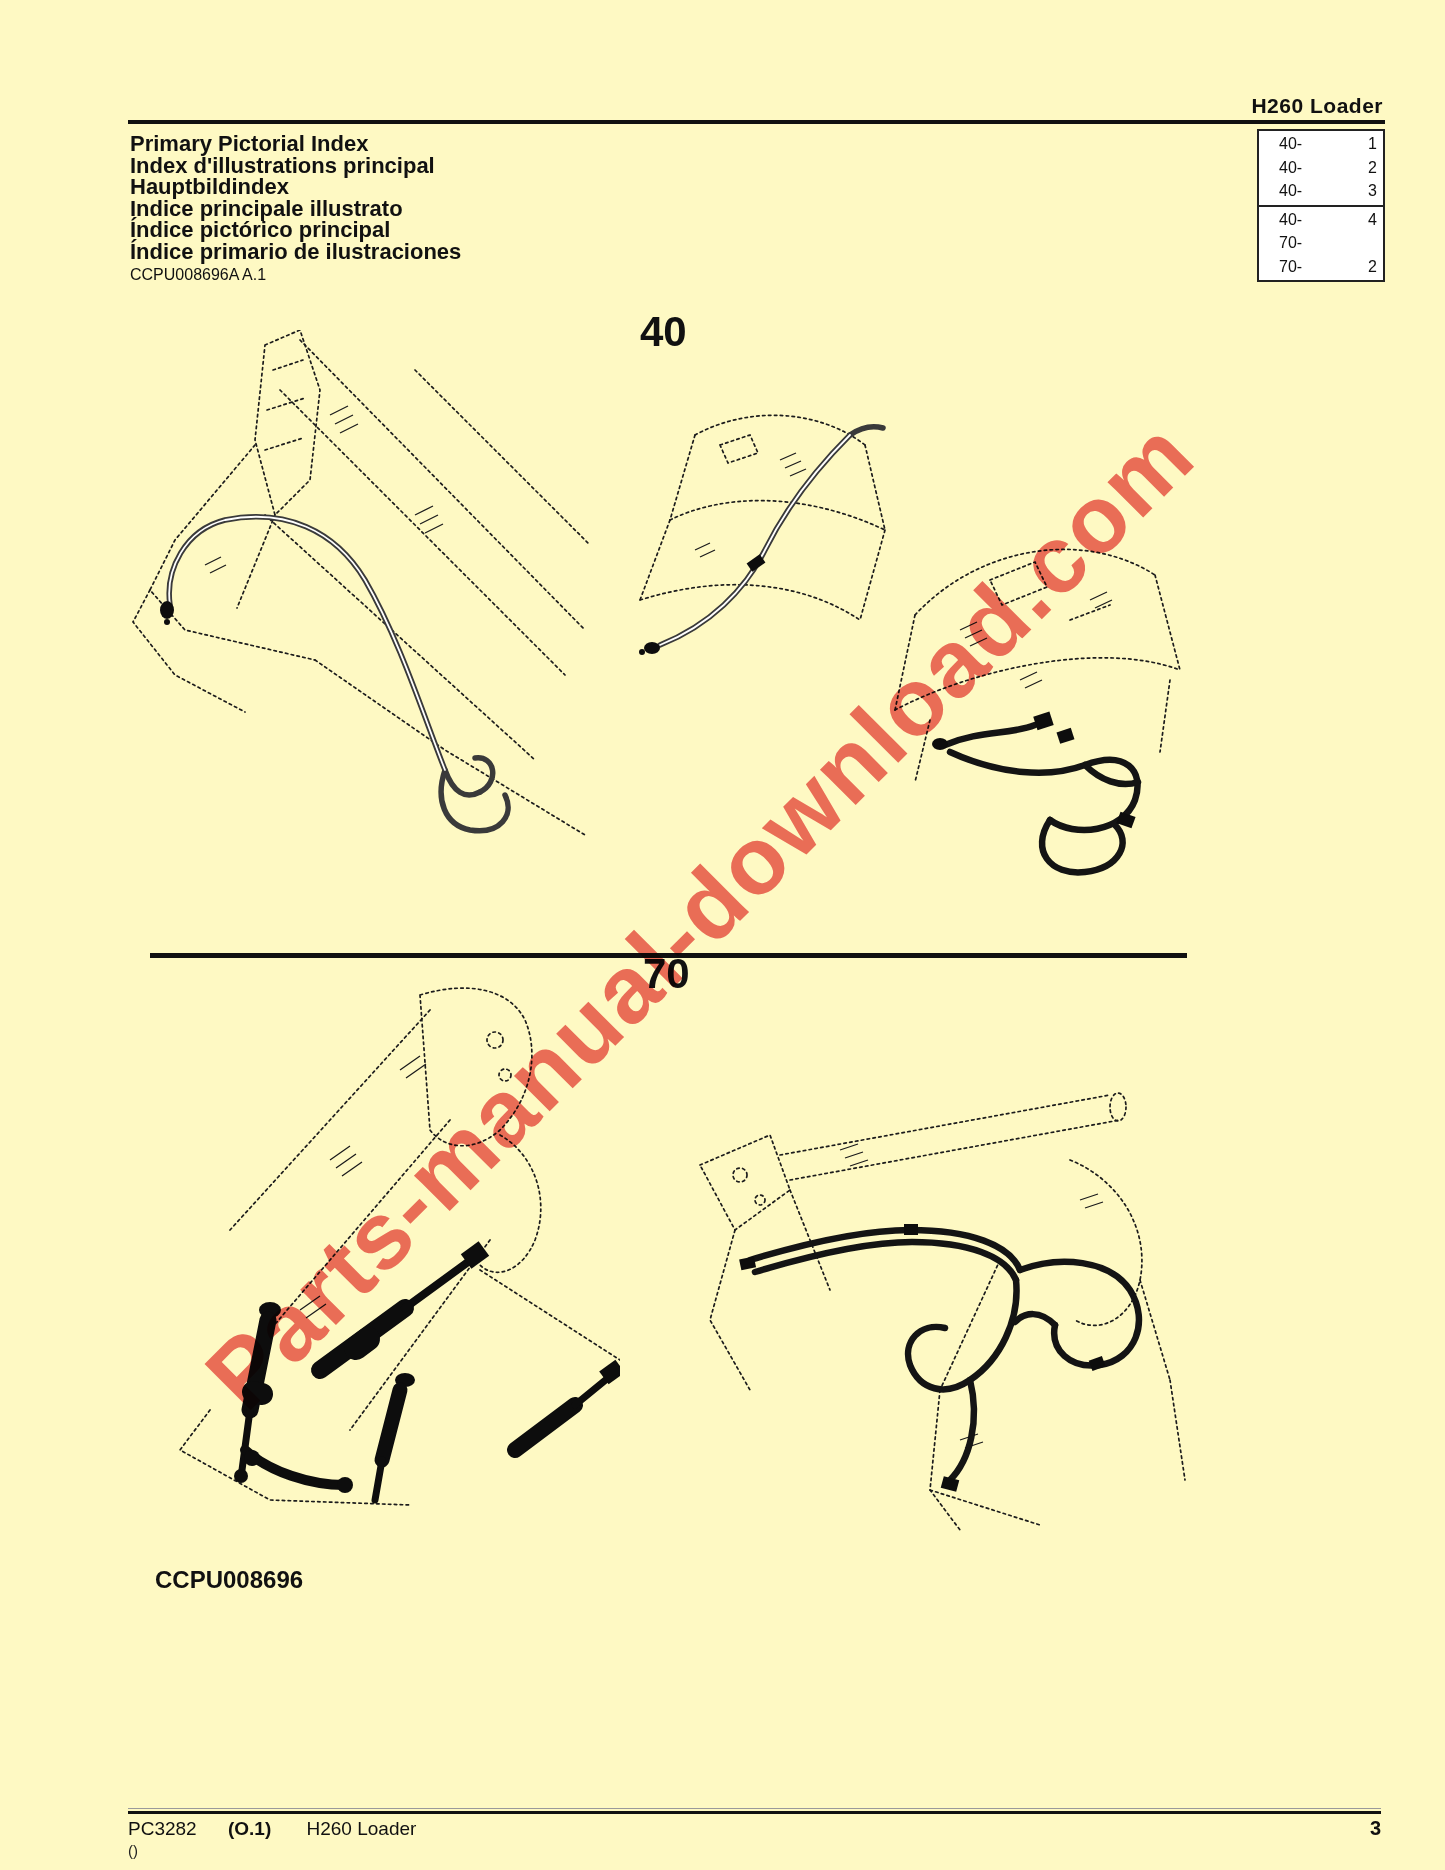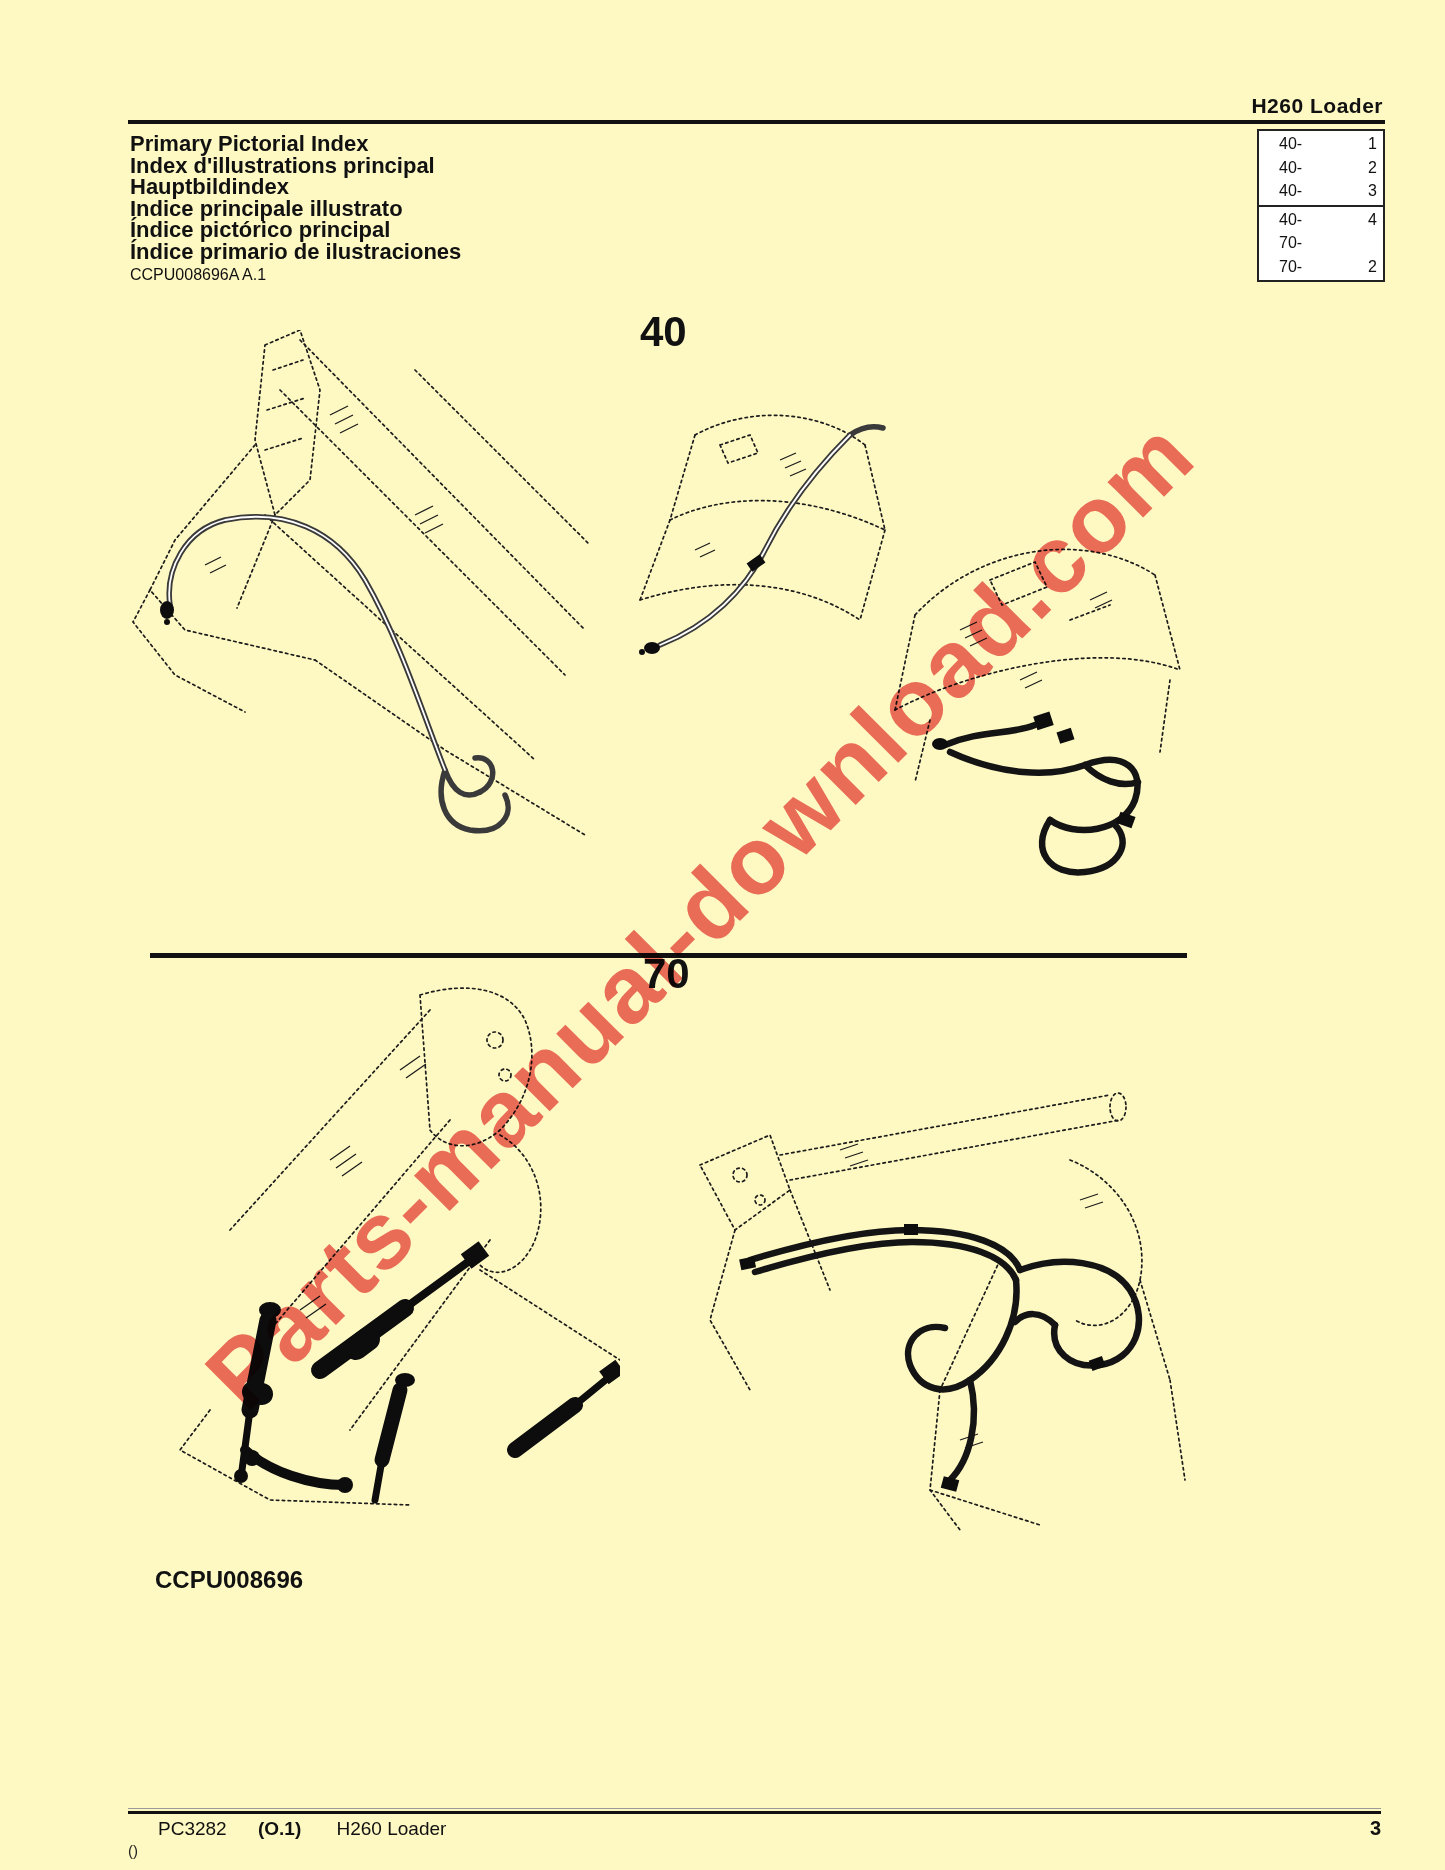--- a/index.html
+++ b/index.html
@@ -31,21 +31,21 @@
   .sec-heading { position:absolute; font-size:42px; font-weight:bold; }
   .sec-40 { top:308px; left:640px; }
   .sec-70 { top:950px; left:643px; }
   .section-divider { position:absolute; top:953px; left:150px; width:1037px; height:5px; background:#111; }
 
   
   .figure-code { position:absolute; top:1566px; left:155px; font-size:24px; font-weight:bold; }
   .footer-rule-light { position:absolute; top:1808px; left:128px; width:1253px; height:1px; background:#9a9a9a; }
   .footer-rule { position:absolute; top:1811px; left:128px; width:1253px; height:3px; background:#111; }
   .footer-line { position:absolute; top:1818px; left:128px; width:1253px; font-size:19px; }
-  .footer-line .f-cat { margin-right:26px;margin-left:30px; }
+  .footer-line .f-cat { margin-right:26px; }
   .footer-line .f-rev { margin-right:30px;font-weight:bold; }
   .footer-page { position:absolute; top:1817px; left:1128px; width:253px; text-align:right;
                  font-size:20px; font-weight:bold; }
   .footer-sub { position:absolute; top:1842px; left:128px; font-size:15px; color:#222; }
 
   
   .drawing { position:absolute; }
   .svg-dot   { fill:none; stroke:#1c1c1c; stroke-width:1.7; stroke-dasharray:2.5 3.4; stroke-linecap:round; }
   .svg-hatch { fill:none; stroke:#1c1c1c; stroke-width:1.3; }
   .svg-tube  { fill:none; stroke:#3a3a3a; stroke-width:5.5; stroke-linecap:round; }

